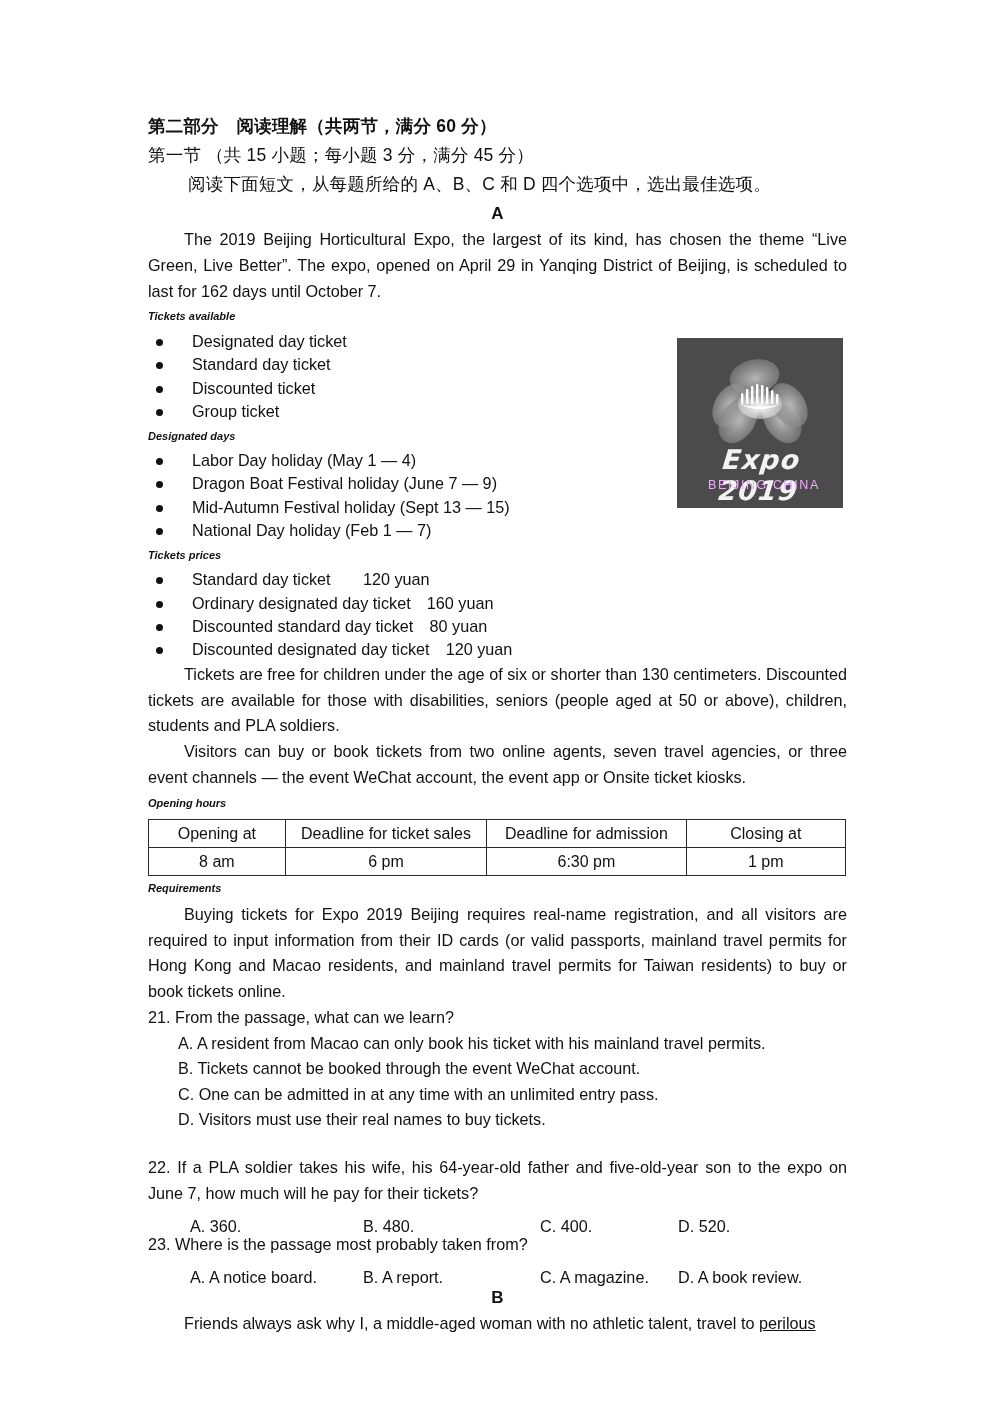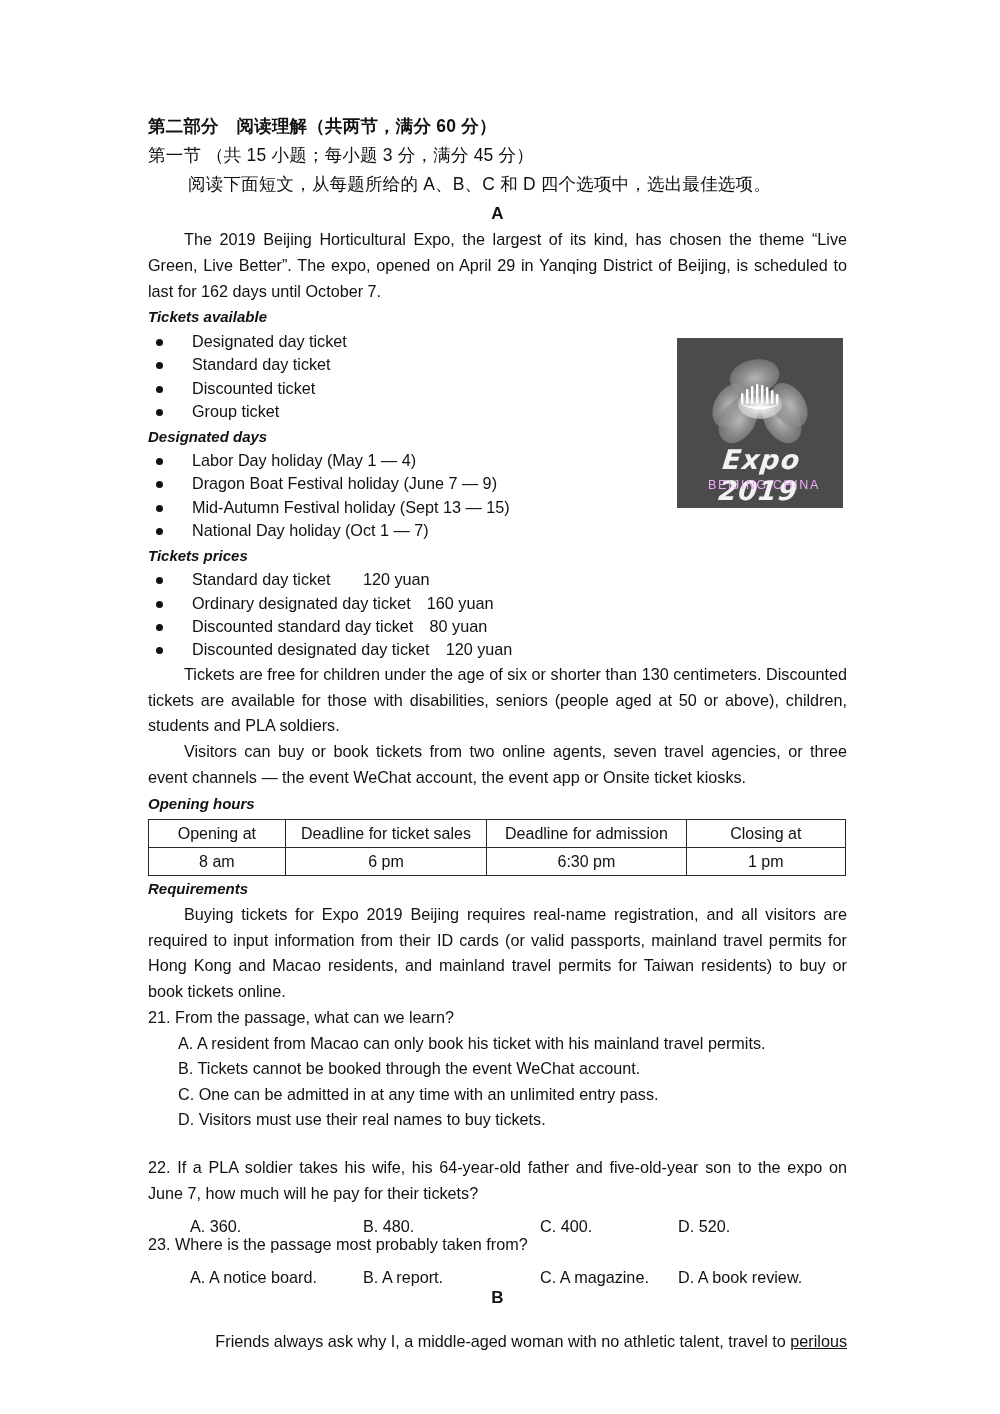--- a/index.html
+++ b/index.html
@@ -35,24 +35,24 @@
   }
 
   .para {
     font-size: 16.2px;
     line-height: 25.8px;
     text-align: justify;
     text-justify: inter-word;
     margin: 0;
   }
   .para.indent { text-indent: 36px; }
-  .para.nojust { text-align: right; margin-top: 18px; }
+  .para.nojust { text-align: left; }
 
   .sec-head {
-    font-size: 15px;
+    font-size: 11px;
     line-height: 25.5px;
     font-weight: bold;
     font-style: italic;
     margin: 0;
   }
 
   ul.blist {
     list-style: none;
     margin: 0;
     padding: 0;
@@ -178,21 +178,21 @@
     <li>Standard day ticket</li>
     <li>Discounted ticket</li>
     <li>Group ticket</li>
   </ul>
 
   <div class="sec-head">Designated days</div>
   <ul class="blist">
     <li>Labor Day holiday (May 1 — 4)</li>
     <li>Dragon Boat Festival holiday (June 7 — 9)</li>
     <li>Mid-Autumn Festival holiday (Sept 13 — 15)</li>
-    <li>National Day holiday (Oct 1 — 7)</li>
+    <li>National Day holiday (Feb 1 — 7)</li>
   </ul>
 
   <div class="sec-head">Tickets prices</div>
   <ul class="blist">
     <li>Standard day ticket　　120 yuan</li>
     <li>Ordinary designated day ticket　160 yuan</li>
     <li>Discounted standard day ticket　80 yuan</li>
     <li>Discounted designated day ticket　120 yuan</li>
   </ul>
 

